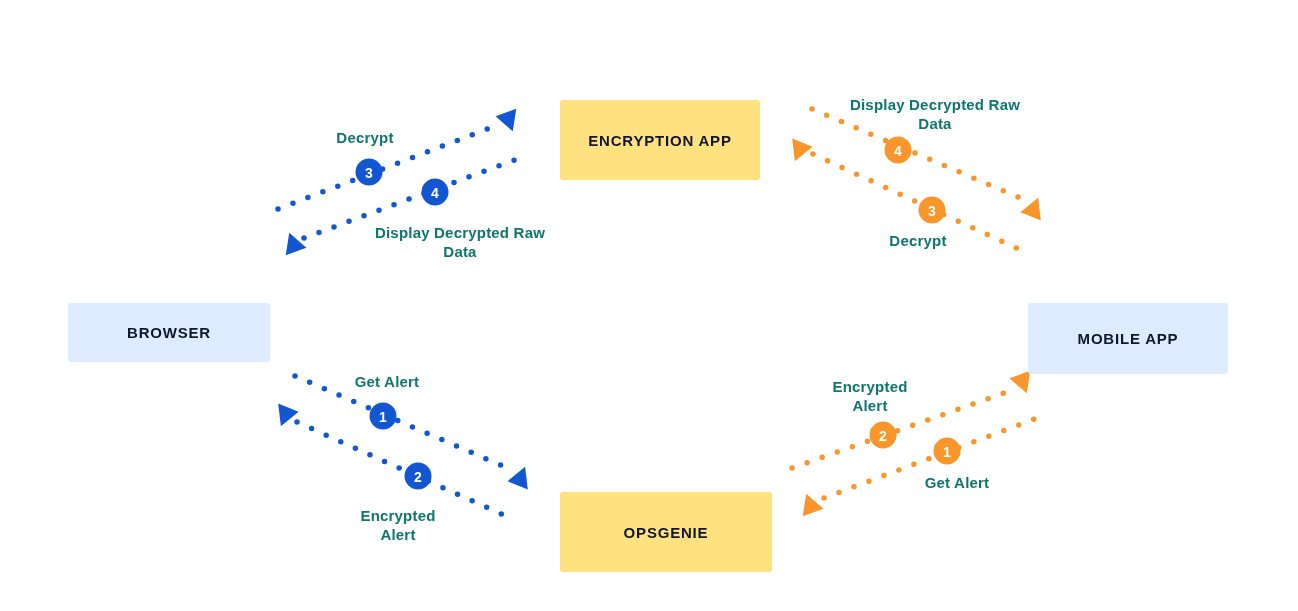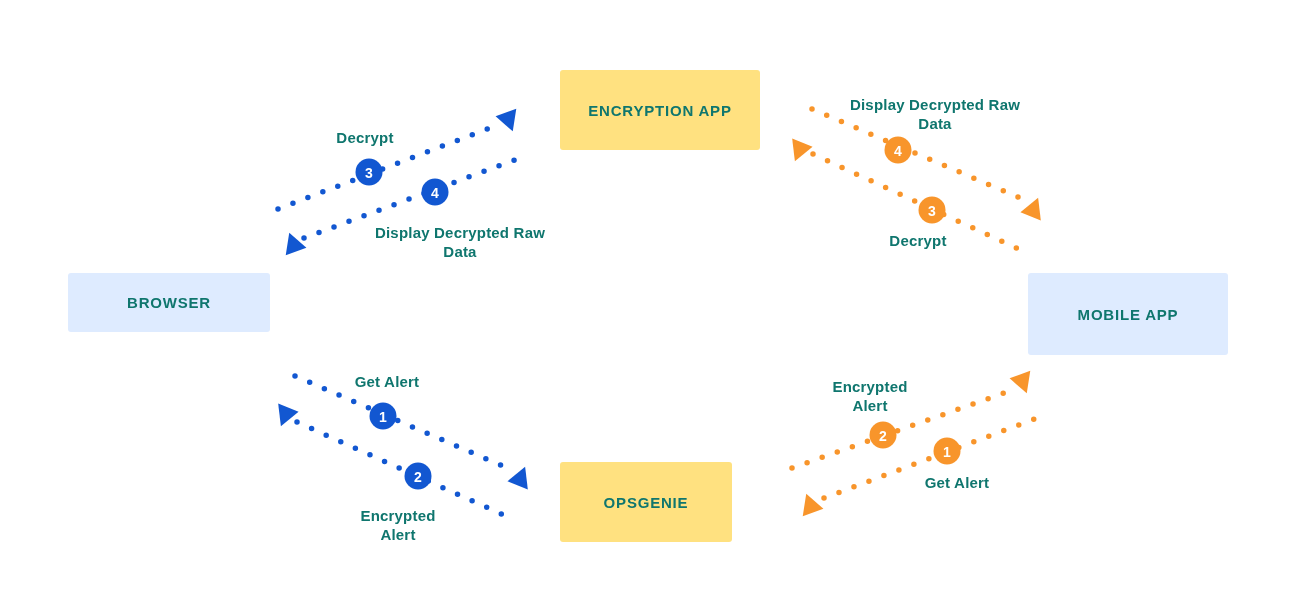--- a/index.html
+++ b/index.html
@@ -3,29 +3,29 @@
 <meta charset="utf-8">
 <style>
   html,body{margin:0;padding:0;background:#ffffff;}
   .stage{
     position:relative;width:1298px;height:611px;background:#ffffff;overflow:hidden;
     font-family:"Liberation Sans",sans-serif;color:#1b1b22;
   }
   .layer{position:absolute;left:0;top:0;width:1298px;height:611px;}
   .node{
     position:absolute;display:flex;align-items:center;justify-content:center;
-    font-weight:700;font-size:15px;letter-spacing:.8px;color:#0f766e;
-    border-radius:3px;text-align:center;
+    font-weight:700;font-size:15px;letter-spacing:.8px;color:#0f172a;
+    border-radius:3px;text-align:center;margin-top:30px;
   }
   .node.yellow{background:#FFE180;}
   .node.lightblue{background:#DEEBFF;}
   .node-encryption{left:560px;top:70px;width:200px;height:80px;}
   .node-browser{left:68px;top:273px;width:202px;height:59px;}
-  .node-mobile{left:1028px;top:273px;width:200px;height:82px;}
-  .node-opsgenie{left:560px;top:462px;width:172px;height:80px;}
+  .node-mobile{left:1028px;top:273px;width:200px;height:71px;}
+  .node-opsgenie{left:560px;top:462px;width:212px;height:80px;}
 
   .flow-label{
     position:absolute;transform:translate(-50%,-50%);
     font-size:15px;font-weight:600;letter-spacing:.2px;line-height:19px;
     text-align:center;color:#0f766e;white-space:nowrap;
   }
   .flow-label.wrap{white-space:normal;}
   .lbl-decrypt-ul{left:365px;top:137px;}
   .lbl-display-ul{left:460px;top:242px;width:175px;}
   .lbl-getalert-ll{left:387px;top:381px;}

